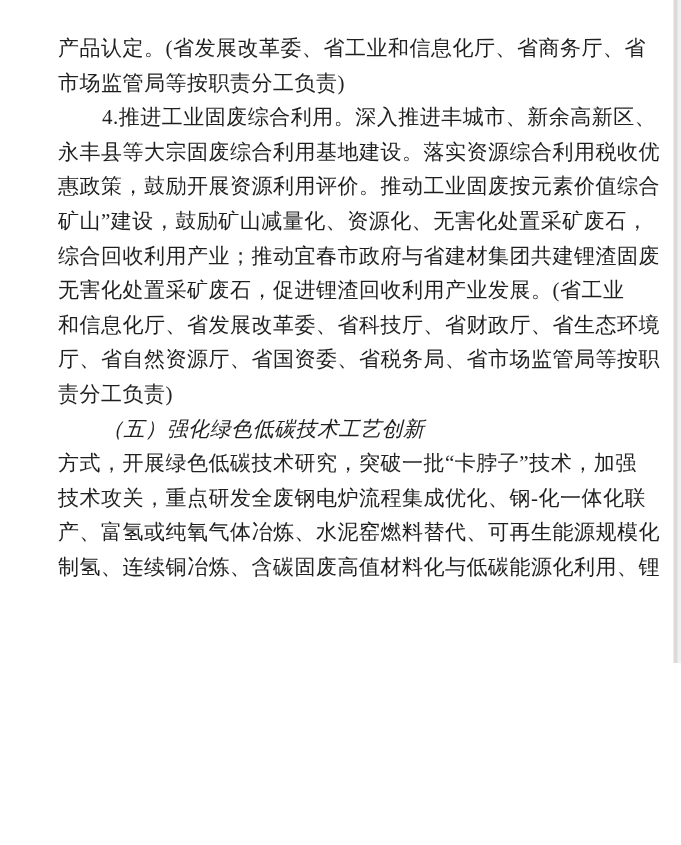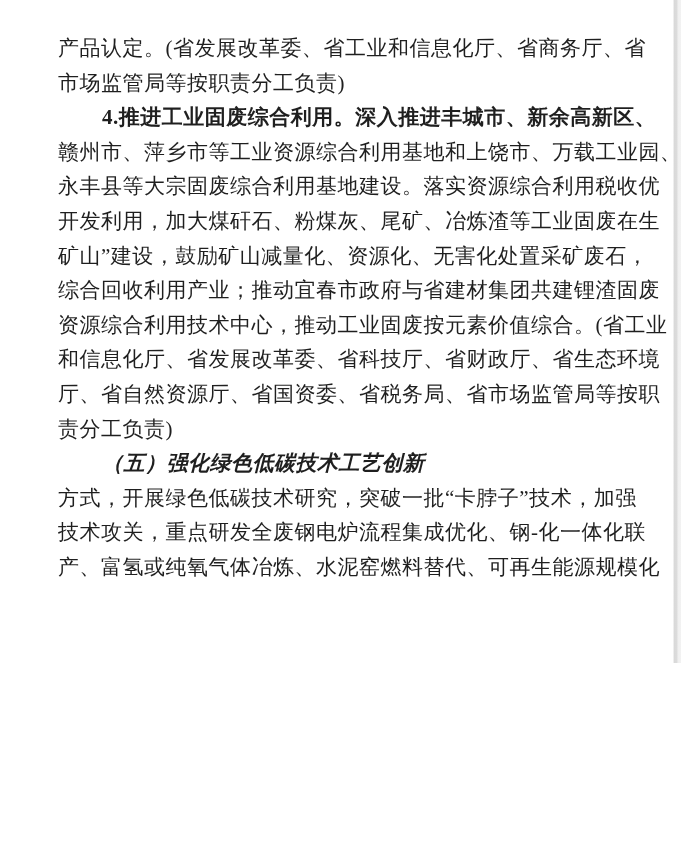--- a/index.html
+++ b/index.html
@@ -27,21 +27,20 @@
   .line {
     font-size: 21px;
     line-height: 34.6px;
     height: 34.6px;
     white-space: nowrap;
     letter-spacing: 0.5px;
     text-align: left;
   }
   .indent {
     text-indent: 44px;
-    font-weight: bold;
   }
   .heading {
     font-style: italic;
   }
   .page-number {
     position: absolute;
     top: 771px;
     right: 93px;
     font-size: 21px;
     line-height: 24px;
@@ -60,31 +59,31 @@
   }
 </style>
 </head>
 <body>
 
 <div class="page">
   <div class="text-block">
     <div class="line">产品认定。(省发展改革委、省工业和信息化厅、省商务厅、省</div>
     <div class="line">市场监管局等按职责分工负责)</div>
     <div class="line indent">4.推进工业固废综合利用。深入推进丰城市、新余高新区、</div>
-    <div class="line">赣州市、萍乡市等工业资源综合利用基地和上饶市、万载工业园、</div>
     <div class="line">永丰县等大宗固废综合利用基地建设。落实资源综合利用税收优</div>
-    <div class="line">开发利用，加大煤矸石、粉煤灰、尾矿、冶炼渣等工业固废在生</div>
+    <div class="line">惠政策，鼓励开展资源利用评价。推动工业固废按元素价值综合</div>
     <div class="line">矿山”建设，鼓励矿山减量化、资源化、无害化处置采矿废石，</div>
     <div class="line">综合回收利用产业；推动宜春市政府与省建材集团共建锂渣固废</div>
-    <div class="line">资源综合利用技术中心，推动工业固废按元素价值综合。(省工业</div>
+    <div class="line">无害化处置采矿废石，促进锂渣回收利用产业发展。(省工业</div>
     <div class="line">和信息化厅、省发展改革委、省科技厅、省财政厅、省生态环境</div>
     <div class="line">厅、省自然资源厅、省国资委、省税务局、省市场监管局等按职</div>
     <div class="line">责分工负责)</div>
     <div class="line indent heading">（五）强化绿色低碳技术工艺创新</div>
     <div class="line">方式，开展绿色低碳技术研究，突破一批“卡脖子”技术，加强</div>
     <div class="line">技术攻关，重点研发全废钢电炉流程集成优化、钢-化一体化联</div>
     <div class="line">产、富氢或纯氧气体冶炼、水泥窑燃料替代、可再生能源规模化</div>
+    <div class="line">制氢、连续铜冶炼、含碳固废高值材料化与低碳能源化利用、锂</div>
   </div>
 
   <div class="page-number">—11—</div>
 
   <div class="right-edge"></div>
 </div>
 
 </body></html>

